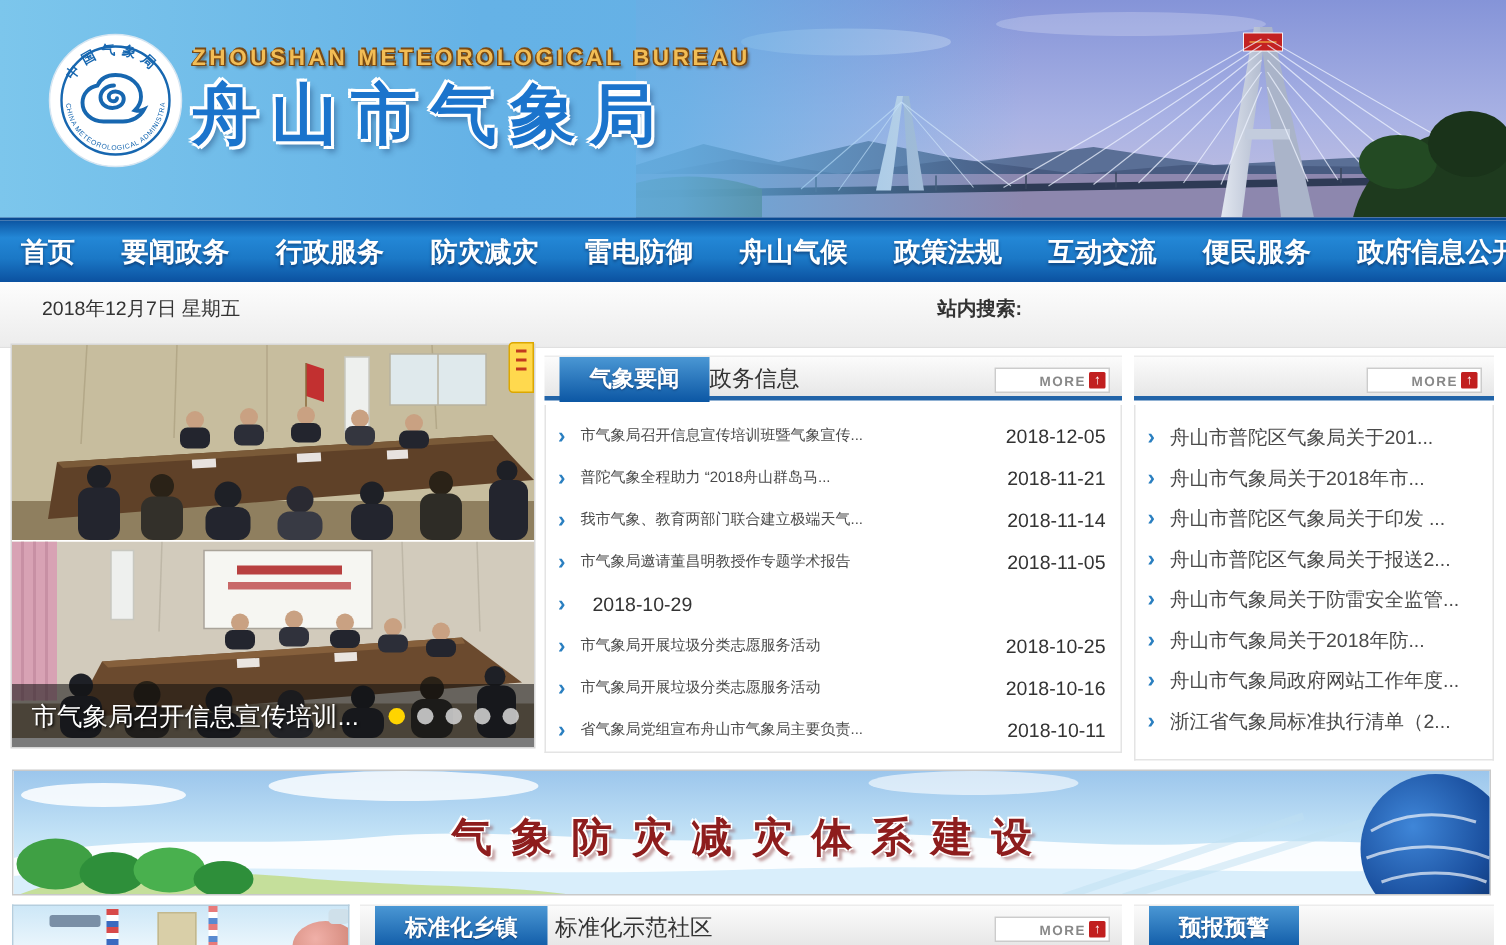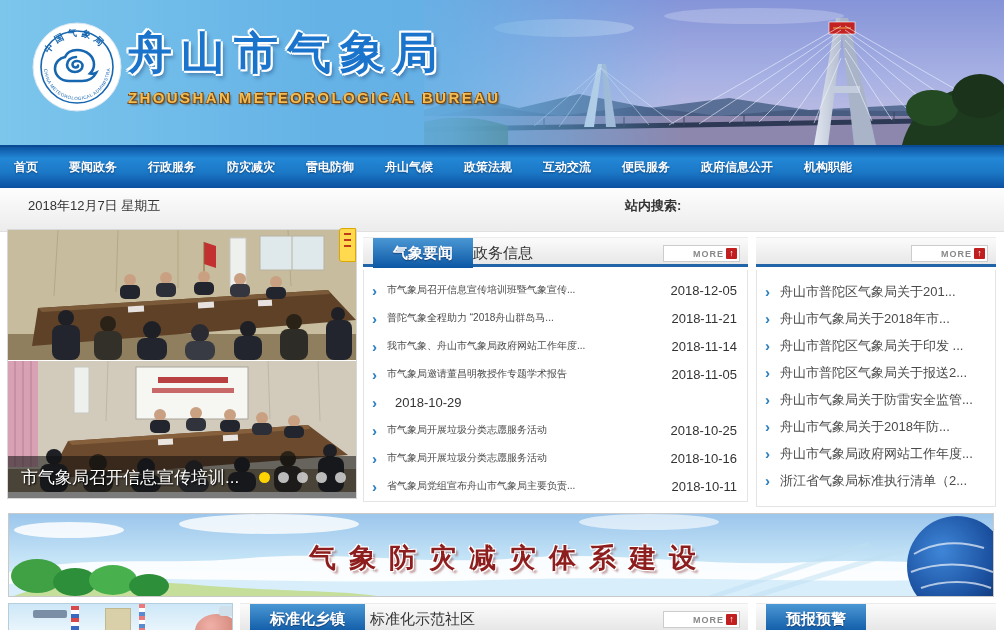--- a/index.html
+++ b/index.html
@@ -17,21 +17,21 @@
   .header-text { position:absolute; left:128px; top:24px; width:470px; }
   #site-title { font-size:44px; font-weight:bold; color:#1b74cc; letter-spacing:9px; white-space:nowrap;
     text-shadow:-2px 0 #fff,2px 0 #fff,0 -2px #fff,0 2px #fff,2px 2px #fff,-2px -2px #fff,3px 4px 4px rgba(10,40,90,.45); }
   #site-subtitle { margin-top:6px; font-size:15px; font-weight:bold; color:#f2bd55; letter-spacing:2.4px; white-space:nowrap;
     text-shadow:1px 1px 0 #7a4a14,-1px 1px 0 #7a4a14,1px -1px 0 #7a4a14,2px 2px 2px rgba(60,30,0,.5); }
 
   
   #nav { position:absolute; left:0; top:145px; width:1004px; height:43px;
     background:linear-gradient(180deg,#0c55a2 0%,#2387d6 28%,#1b78c6 62%,#0b51a0 100%);
     border-top:2px solid #0a4a92; display:flex; align-items:center; gap:31px; padding-left:14px; }
-  .nav-item { color:#fff; font-size:12px; font-weight:bold; white-space:nowrap; cursor:pointer;
+  .nav-item { color:#fff; font-size:18px; font-weight:bold; white-space:nowrap; cursor:pointer;
     text-shadow:0 1px 2px rgba(0,20,60,.5); }
 
   
   #datebar { position:absolute; left:0; top:188px; width:1004px; height:44px;
     background:linear-gradient(180deg,#fdfdfd,#ececec); border-bottom:1px solid #e0e0e0; }
   #date-text { position:absolute; left:28px; top:9px; font-size:13px; color:#333; }
   #search-label { position:absolute; left:625px; top:9px; font-size:13px; color:#333; font-weight:bold; }
 
   
   #carousel { position:absolute; left:8px; top:230px; width:348px; height:268px; background:#fff;
@@ -75,21 +75,21 @@
   #notice-tabbar { left:756px; top:237px; width:240px; }
   #notice-list { position:absolute; left:756px; top:270px; width:240px; height:237px; background:#fff;
     border:1px solid #e4e4e4; border-top:none; padding-top:8px; }
   #notice-list .nrow { height:27px; }
   #notice-list .t { font-size:13px; color:#4a4a4a; white-space:nowrap; overflow:hidden; cursor:pointer; }
 
   
   #midbanner { position:absolute; left:8px; top:513px; width:986px; height:84px;
     border:1px solid #c9c9c9; overflow:hidden; cursor:pointer; }
   #midbanner svg { display:block; }
-  #midbanner-text { position:absolute; left:8px; top:26px; width:100%; text-align:center;
+  #midbanner-text { position:absolute; left:0; top:26px; width:100%; text-align:center;
     font-size:27px; font-weight:bold; color:#8e1d1d; letter-spacing:13px;
     text-shadow:-1px -1px 0 #fff,1px -1px 0 #fff,-1px 1px 0 #fff,1px 1px 0 #fff,3px 3px 2px rgba(130,50,50,.45); }
 
   
   #bottom-img { position:absolute; left:8px; top:603px; width:225px; height:27px;
     border:1px solid #b5cede; border-bottom:none; overflow:hidden;
     background:linear-gradient(180deg,#cde7f7,#e9f5fc); }
   .bi-shape { position:absolute; }
   #standards-tabbar { left:240px; top:603px; width:508px; }
   #standards-tab-inactive { left:130px; }
@@ -180,22 +180,22 @@
       </text>
       <text font-size="4.6" fill="#1767b0" letter-spacing="0.4">
         <textPath href="#ringBot" startOffset="2%">CHINA METEOROLOGICAL ADMINISTRATION</textPath>
       </text>
       <g fill="#1767b0">
         <path d="M45,28 c10,0 17,6.5 17,14.5 c0,3.5 -1.5,6.5 -4,9 c2,0.5 4,0.5 6,-0.5 c-2.5,5 -8,8 -14,8 l-13,0 c-8,0 -14,-5.5 -14,-12.5 c0,-6 4.5,-10.5 10,-11.5 c2,-4.5 6.5,-7 12,-7 Z M44,35 c-5,0 -9,3.5 -9,8 c0,4 3.5,7 8,7 c4,0 7.5,-2.5 7.5,-6 c0,-3 -2.5,-5 -5.5,-5 c-2.5,0 -4.5,1.5 -4.5,3.5 c0,1.8 1.5,3 3.2,3 c1.2,0 2.3,-0.8 2.3,-2" fill="none" stroke="#1767b0" stroke-width="2.6" stroke-linecap="round"></path>
       </g>
     </svg>
 
     <div class="header-text">
+      <div id="site-subtitle">ZHOUSHAN METEOROLOGICAL BUREAU</div>
       <div id="site-title">舟山市气象局</div>
-      <div id="site-subtitle">ZHOUSHAN METEOROLOGICAL BUREAU</div>
     </div>
   </div>
 
   <div id="nav">
     <span class="nav-item">首页</span>
     <span class="nav-item">要闻政务</span>
     <span class="nav-item">行政服务</span>
     <span class="nav-item">防灾减灾</span>
     <span class="nav-item">雷电防御</span>
     <span class="nav-item">舟山气候</span>
@@ -348,21 +348,21 @@
       <span class="t">市气象局召开信息宣传培训班暨气象宣传...</span>
       <span class="d">2018-12-05</span>
     </div>
     <div class="nrow">
       <span class="arr">›</span>
       <span class="t">普陀气象全程助力 “2018舟山群岛马...</span>
       <span class="d">2018-11-21</span>
     </div>
     <div class="nrow">
       <span class="arr">›</span>
-      <span class="t">我市气象、舟山市气象局政府网站工作年度...</span>
+      <span class="t">我市气象、教育两部门联合建立极端天气...</span>
       <span class="d">2018-11-14</span>
     </div>
     <div class="nrow">
       <span class="arr">›</span>
       <span class="t">市气象局邀请董昌明教授作专题学术报告</span>
       <span class="d">2018-11-05</span>
     </div>
     <div class="nrow">
       <span class="arr">›</span>
       <span class="d">2018-10-29</span>

